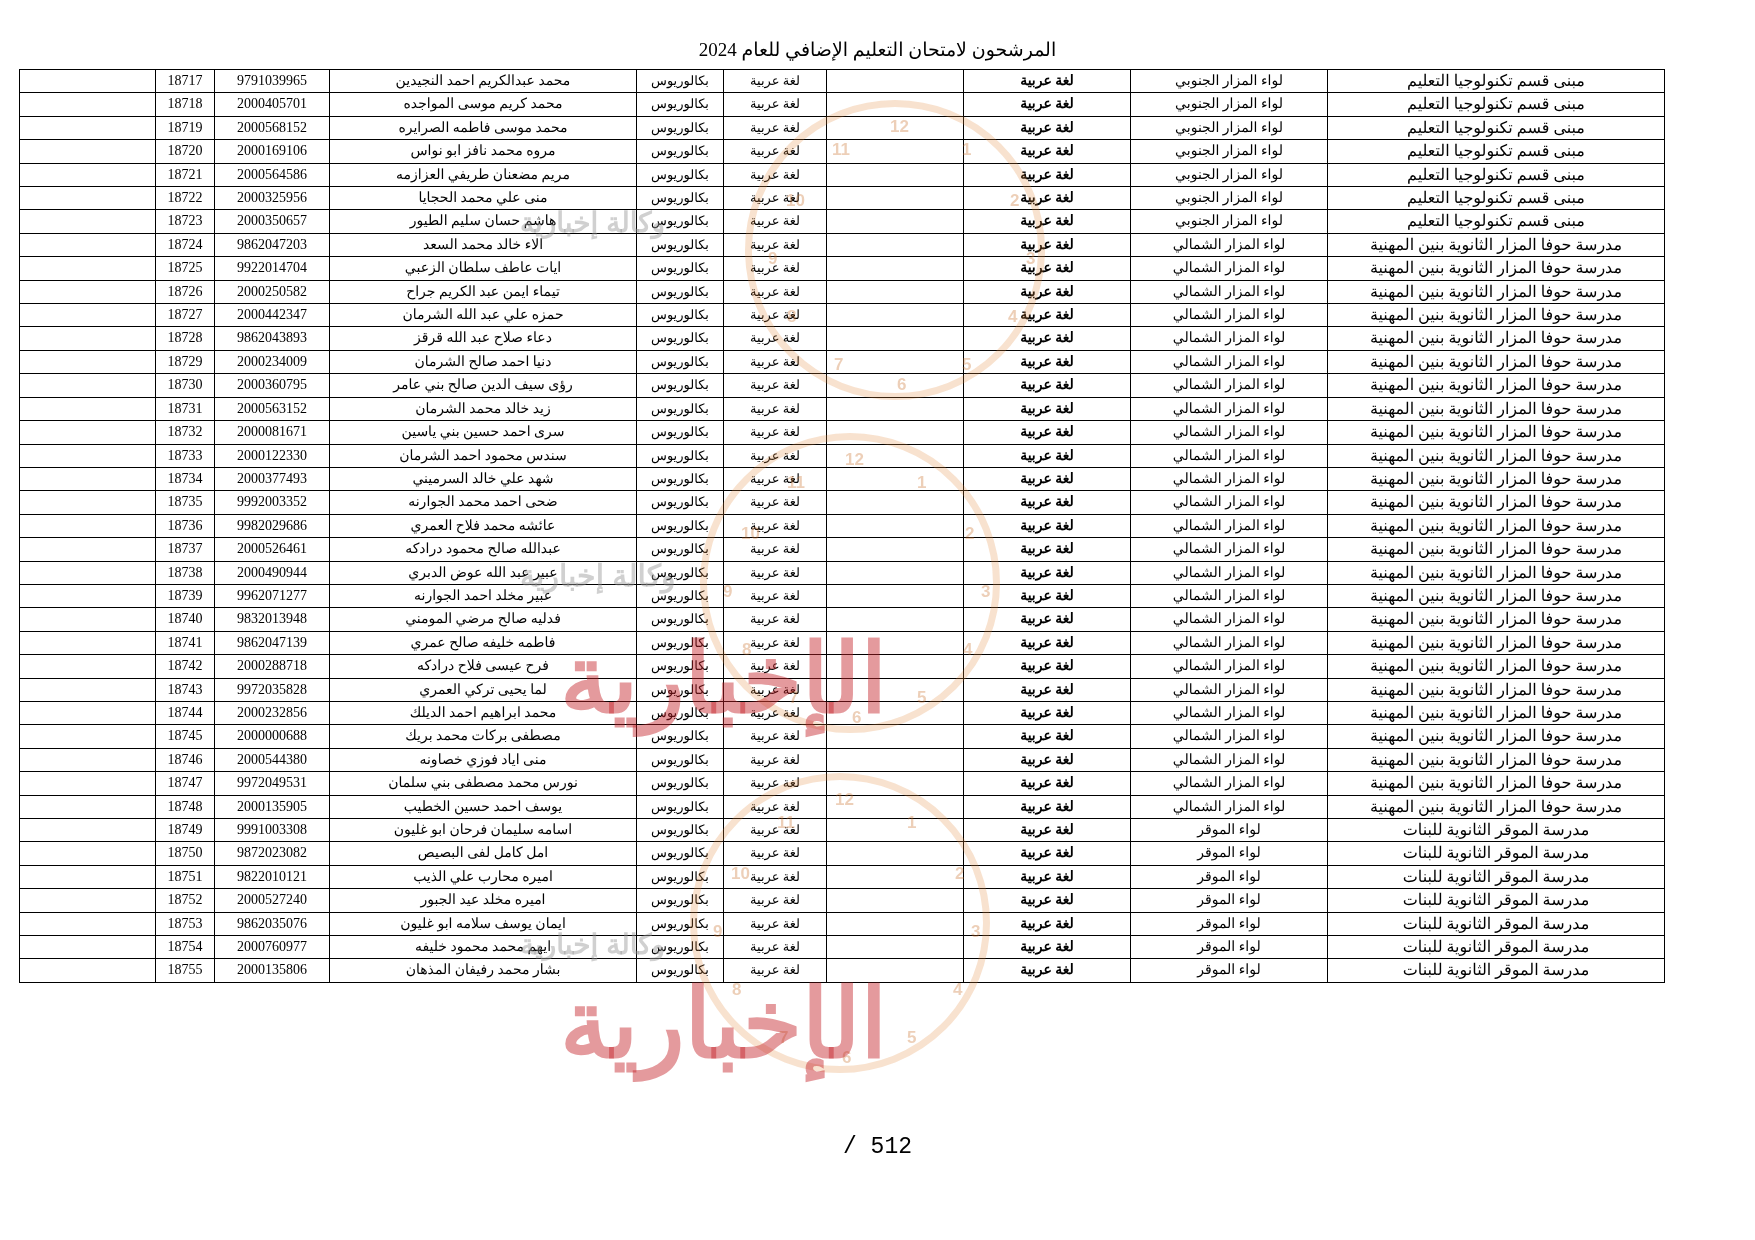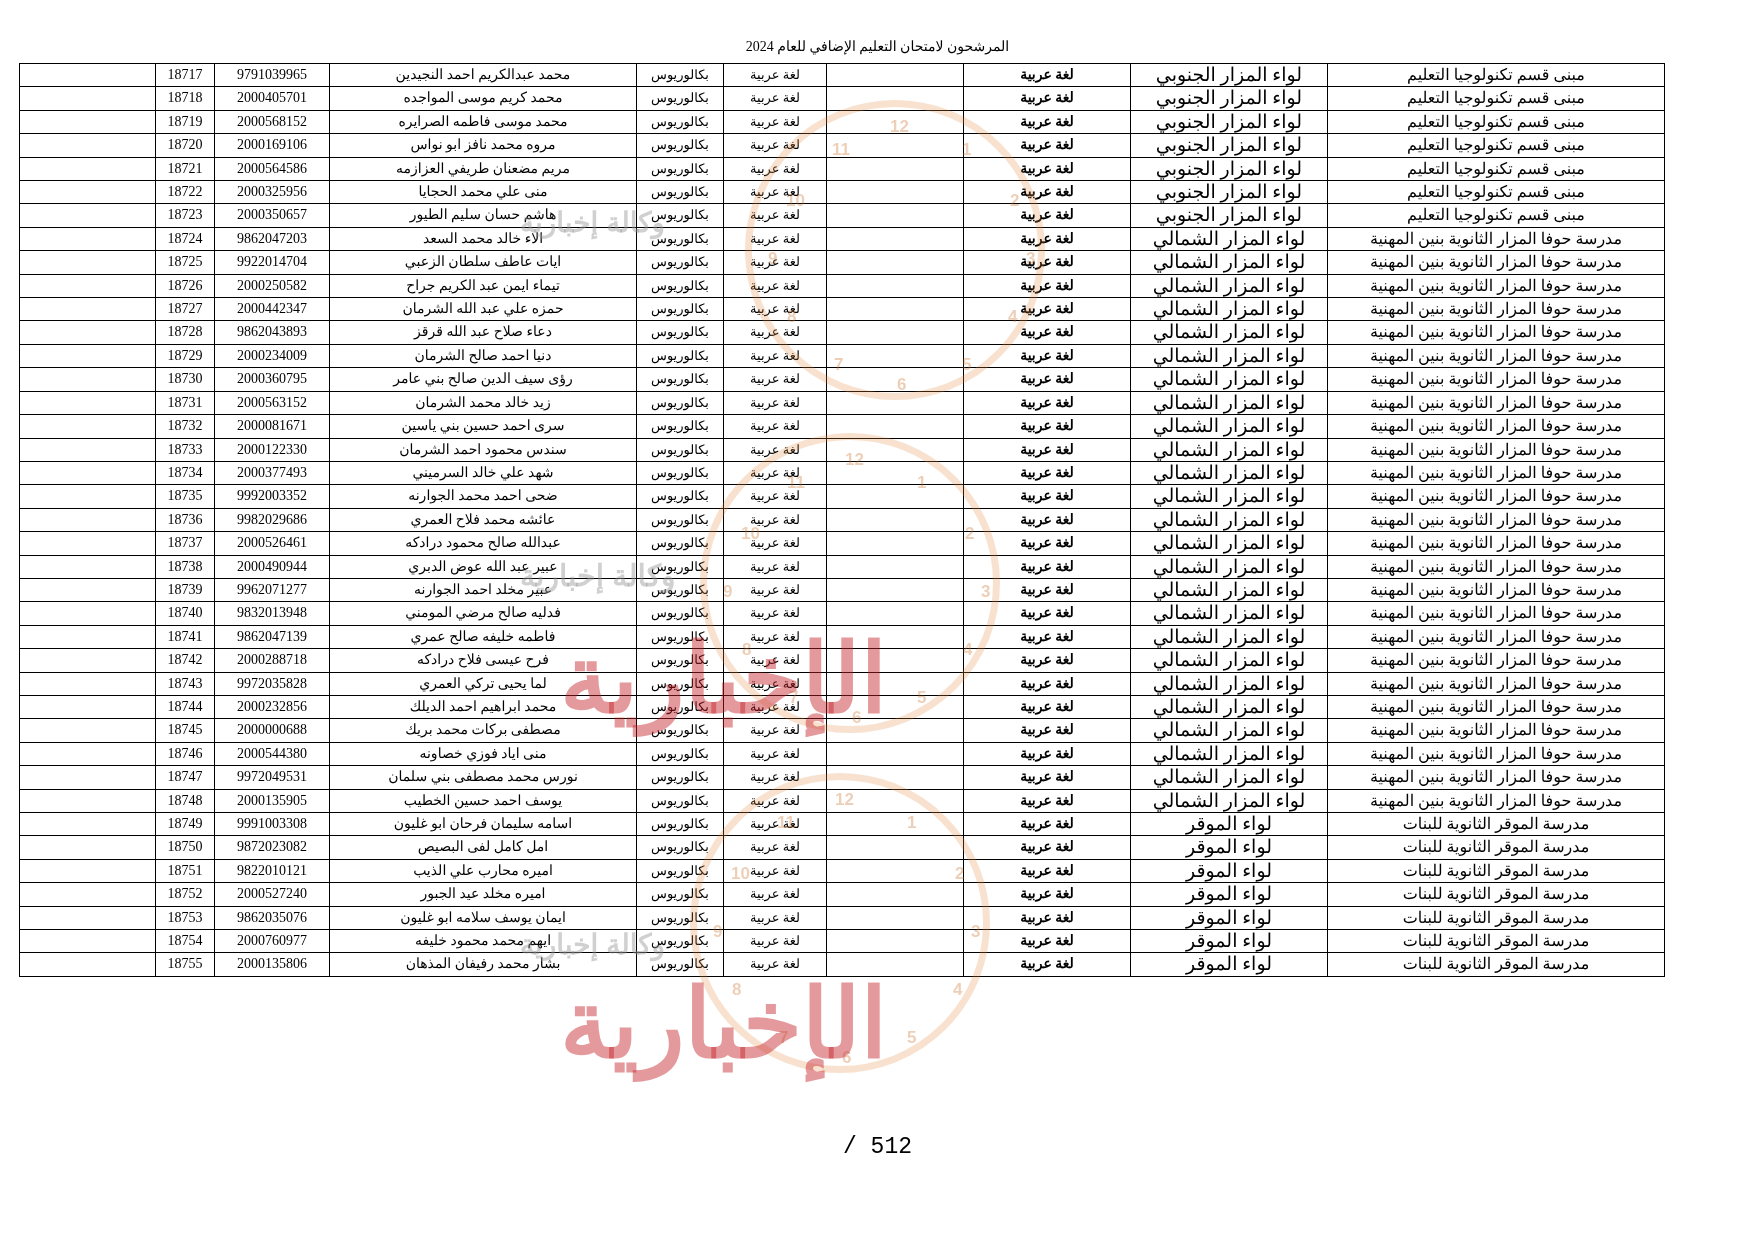--- a/index.html
+++ b/index.html
@@ -16,21 +16,21 @@
     overflow: hidden;
   }
   .page {
     position: relative;
     width: 1755px;
     height: 1240px;
     box-sizing: border-box;
   }
   .doc-title {
     text-align: center;
-    font-size: 14px;
+    font-size: 19px;
     font-family: "Liberation Serif", serif;
     margin-top: 38px;
     margin-bottom: 8px;
     direction: rtl;
     font-weight: 400;
   }
   .table-wrap {
     position: relative;
     margin: 0 auto;
     width: 1575px;
@@ -83,21 +83,21 @@
   }
   td.c-subject {
     width: 160px;
     text-align: center;
     font-weight: bold;
     font-size: 14px;
   }
   td.c-district {
     width: 190px;
     text-align: center;
-    font-size: 19px;
+    font-size: 14px;
   }
   td.c-school {
     width: 330px;
     text-align: center;
     font-size: 16px;
   }
   td.c-tail {
     width: 129px;
   }
   .page-number {

